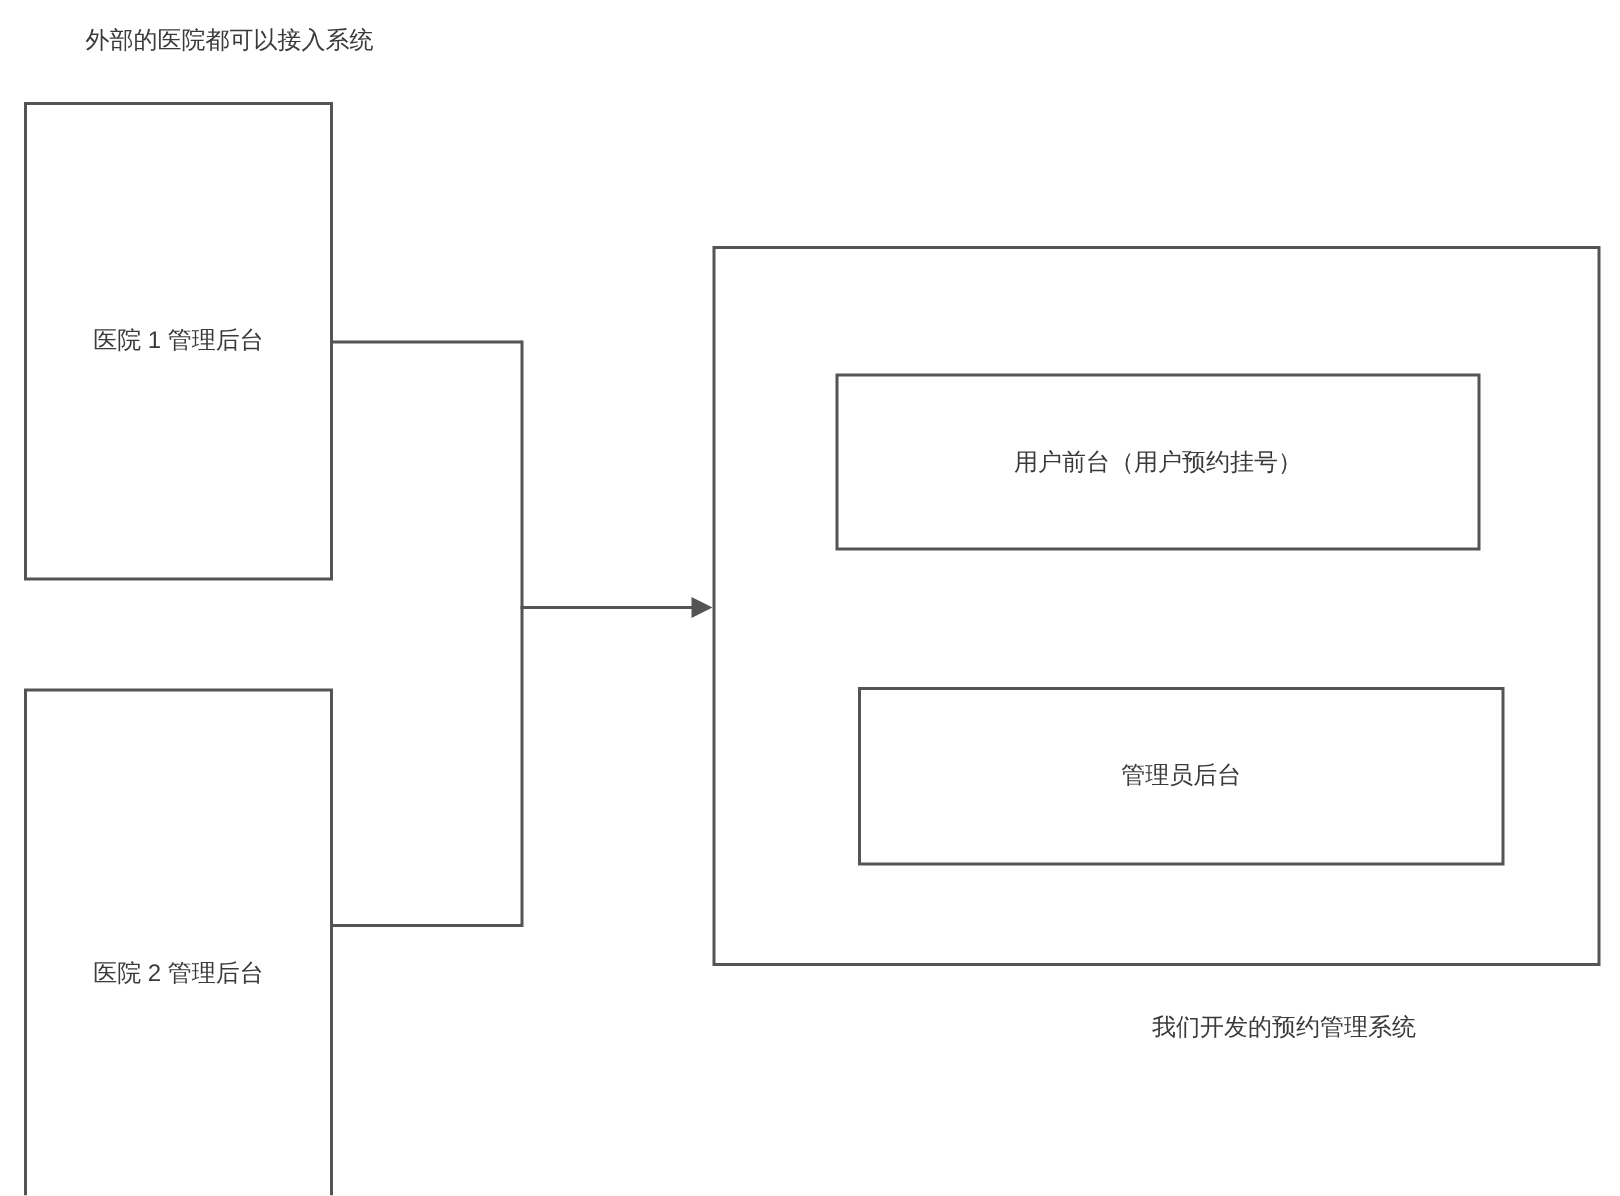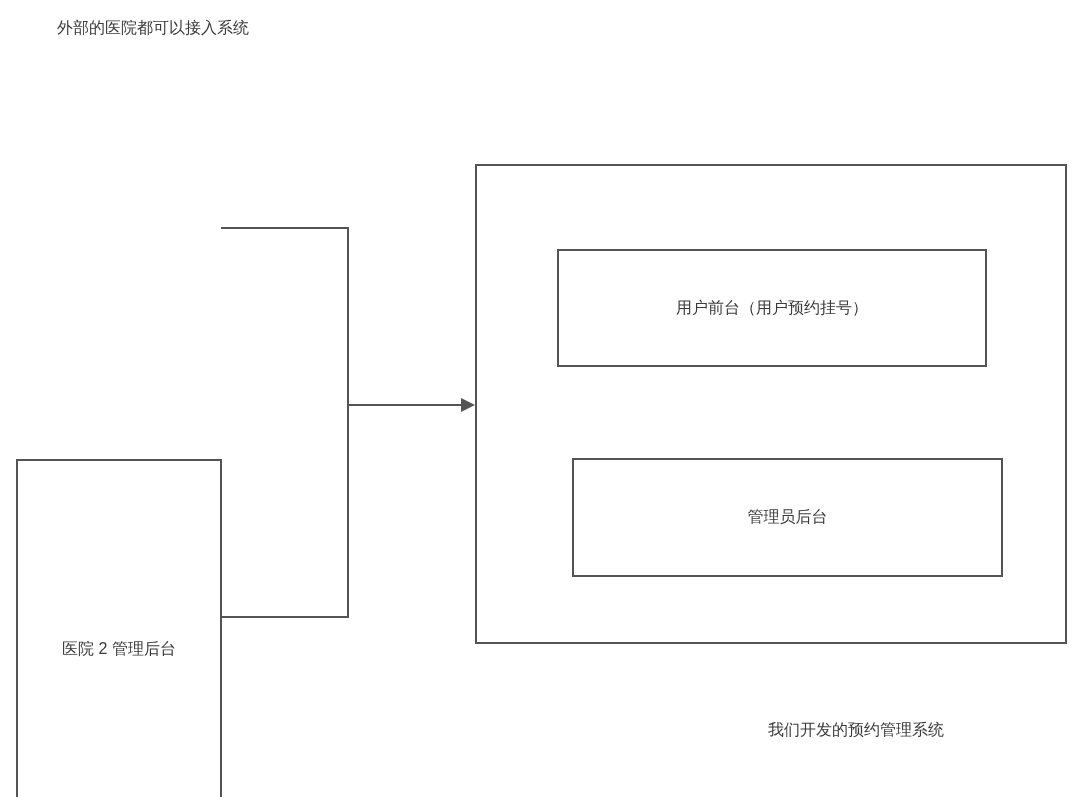--- a/index.html
+++ b/index.html
@@ -20,21 +20,21 @@
     overflow: hidden;
   }
   .note {
     position: absolute;
     font-size: 16px;
     line-height: 18px;
     color: var(--text-color);
     white-space: nowrap;
   }
   .top-note { left: 57px; top: 19px; }
-  .bottom-note { left: 768px; top: 721px; }
+  .bottom-note { left: 768px; top: 677px; }
 
   .shape {
     position: absolute;
     border: 2px solid var(--shape-stroke);
     background: var(--canvas-bg);
     display: flex;
     align-items: center;
     justify-content: center;
   }
   .shape-label {
@@ -67,20 +67,23 @@
     border-left: 14px solid var(--shape-stroke);
   }
 </style>
 </head>
 <body>
 
 <div class="canvas">
 
   <div class="note top-note">外部的医院都可以接入系统</div>
 
+  <div class="shape hospital1">
+    <span class="shape-label">医院 1 管理后台</span>
+  </div>
 
   <div class="shape hospital2">
     <span class="shape-label">医院 2 管理后台</span>
   </div>
 
   <div class="shape system"></div>
 
   <div class="shape user-front">
     <span class="shape-label">用户前台（用户预约挂号）</span>
   </div>

